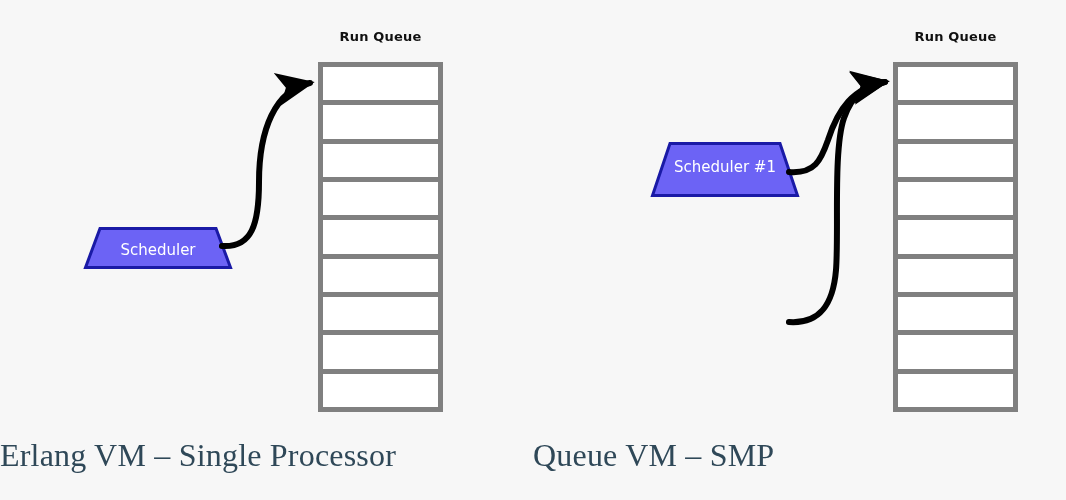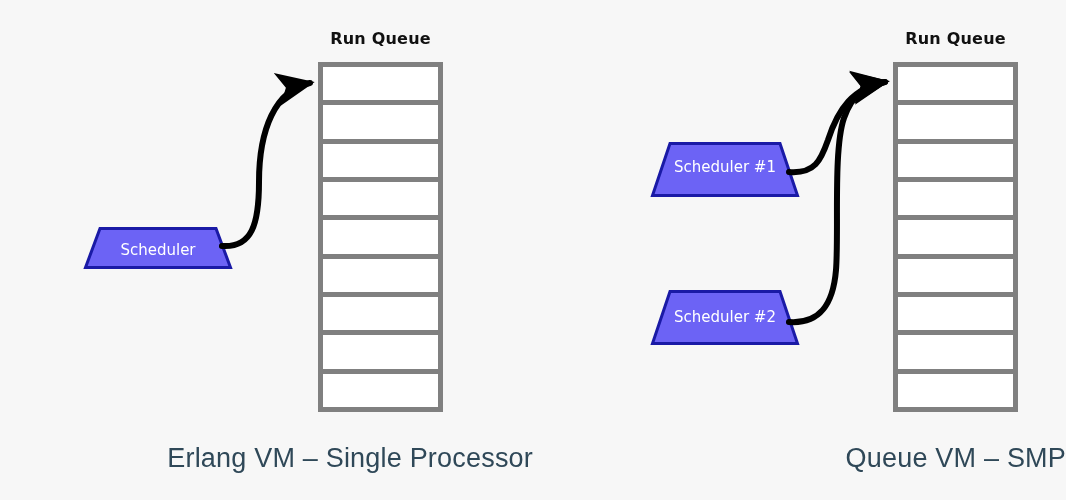--- a/index.html
+++ b/index.html
@@ -25,21 +25,21 @@
     top: 0;
     height: 500px;
   }
   #panel-single { left: 0; width: 533px; }
   #panel-smp   { left: 533px; width: 533px; }
 
   .queue-title {
     position: absolute;
     font-family: "DejaVu Sans", sans-serif;
     font-weight: bold;
-    font-size: 16px;
+    font-size: 13px;
     color: #111111;
     letter-spacing: 0.2px;
     white-space: nowrap;
     text-align: center;
   }
 
   .run-queue {
     position: absolute;
     box-sizing: border-box;
     background: #808080;
@@ -84,23 +84,23 @@
     width: 533px;
     height: 500px;
     overflow: visible;
     pointer-events: none;
   }
 
   .caption {
     position: absolute;
     bottom: 26px;
     width: 533px;
-    text-align: right;
-    font-family: Liberation Sans, sans-serif;
-    font-size: 27px;
+    text-align: left;
+    font-family: Liberation Serif, serif;
+    font-size: 32px;
     color: #2f4858;
     white-space: nowrap;
     letter-spacing: 0.2px;
   }
 </style>
 </head>
 <body>
 
 <div id="stage">
 
@@ -155,26 +155,20 @@
       <div class="queue-cell"></div>
     </div>
 
     <div class="scheduler" style="left:118px; top:142px; width:148px; height:51px;">
       <svg width="148" height="55" viewBox="0 0 148 55">
         <polygon points="19,1.5 129,1.5 146.5,53.5 1.5,53.5" fill="#6c63f5" stroke="#1a1aa6" stroke-width="3" stroke-linejoin="miter"></polygon>
       </svg>
       <span class="scheduler-label">Scheduler #1</span>
     </div>
 
-    <div class="scheduler" style="left:118px; top:290px; width:148px; height:55px;">
-      <svg width="148" height="55" viewBox="0 0 148 55">
-        <polygon points="19,1.5 129,1.5 146.5,53.5 1.5,53.5" fill="#6c63f5" stroke="#1a1aa6" stroke-width="3" stroke-linejoin="miter"></polygon>
-      </svg>
-      <span class="scheduler-label">Scheduler #2</span>
-    </div>
 
     <svg class="arrows" viewBox="0 0 533 500">
       <defs>
         <marker id="head-smp" markerWidth="7" markerHeight="7" refX="5.6" refY="3.1" orient="auto" markerUnits="strokeWidth">
           <path d="M0,0.3 L6.4,3.1 L0,5.9 L1.5,3.1 Z" fill="#000000"></path>
         </marker>
       </defs>
       <path d="M256,172 C282,174 288,160 295,140 C305,109 320,88 352,82" fill="none" stroke="#000000" stroke-width="6" stroke-linecap="round" marker-end="url(#head-smp)"></path>
       <path d="M256,322 C286,324 300,306 303,270 C306,232 300,150 311,118 C320,93 333,85 352,82" fill="none" stroke="#000000" stroke-width="6" stroke-linecap="round" marker-end="url(#head-smp)"></path>
     </svg>

